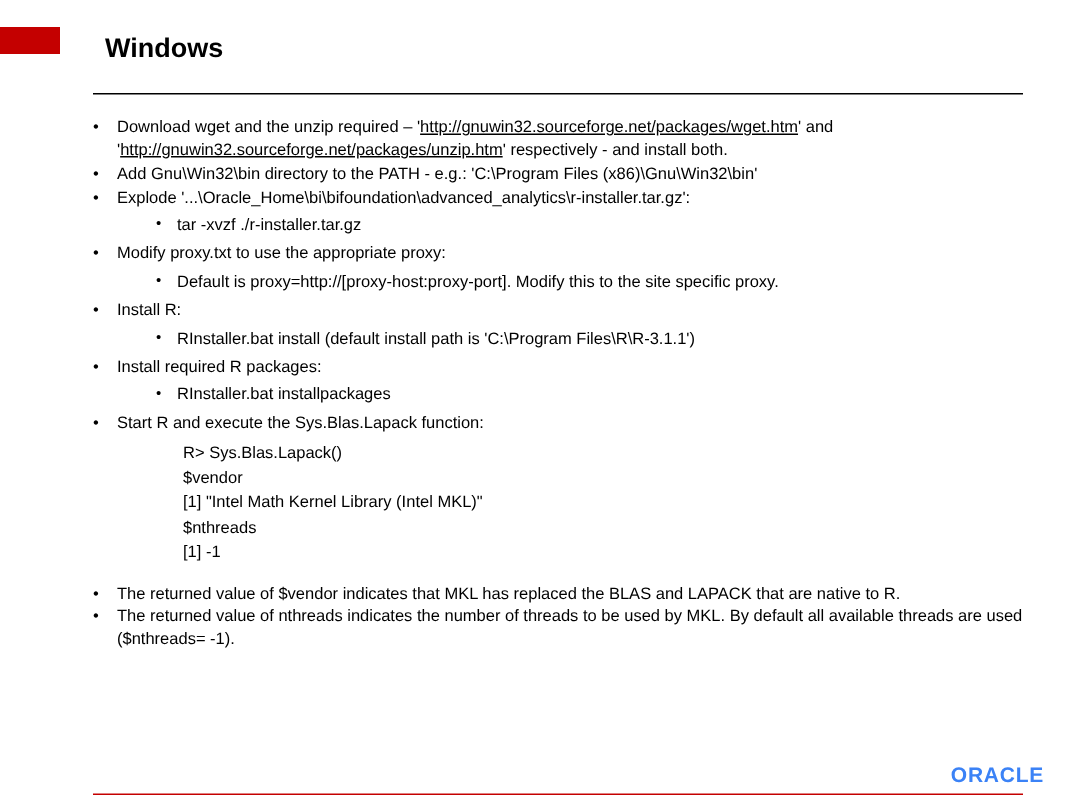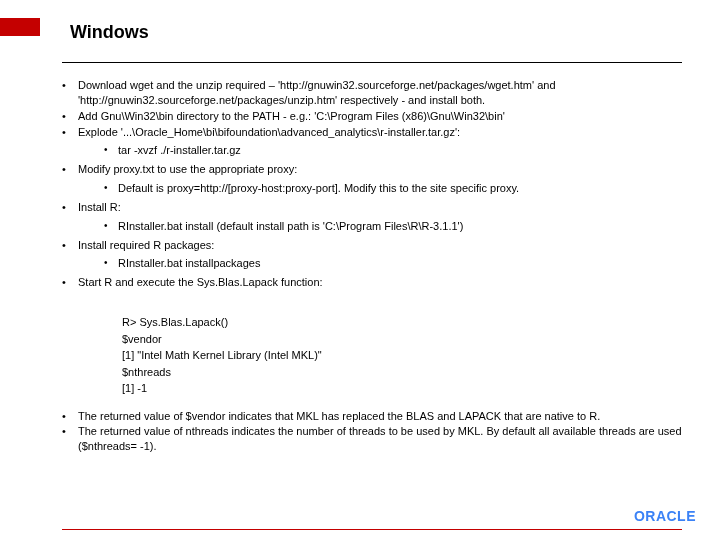--- a/index.html
+++ b/index.html
@@ -70,23 +70,24 @@
     padding-left: 14px;
   }
   ul.sub > li::before {
     content: "•";
     position: absolute;
     left: 0;
     top: 0;
     font-size: 10px;
   }
   .link {
+    text-decoration: underline;
   }
   .code {
-    margin: 24px 0 12px 60px;
+    margin: 4px 0 12px 60px;
     font-size: 11px;
     line-height: 1.5;
   }
   .footer-brand {
     position: absolute;
     bottom: 16px;
     right: 24px;
     font-size: 14px;
     letter-spacing: 0.5px;
     font-weight: bold;

